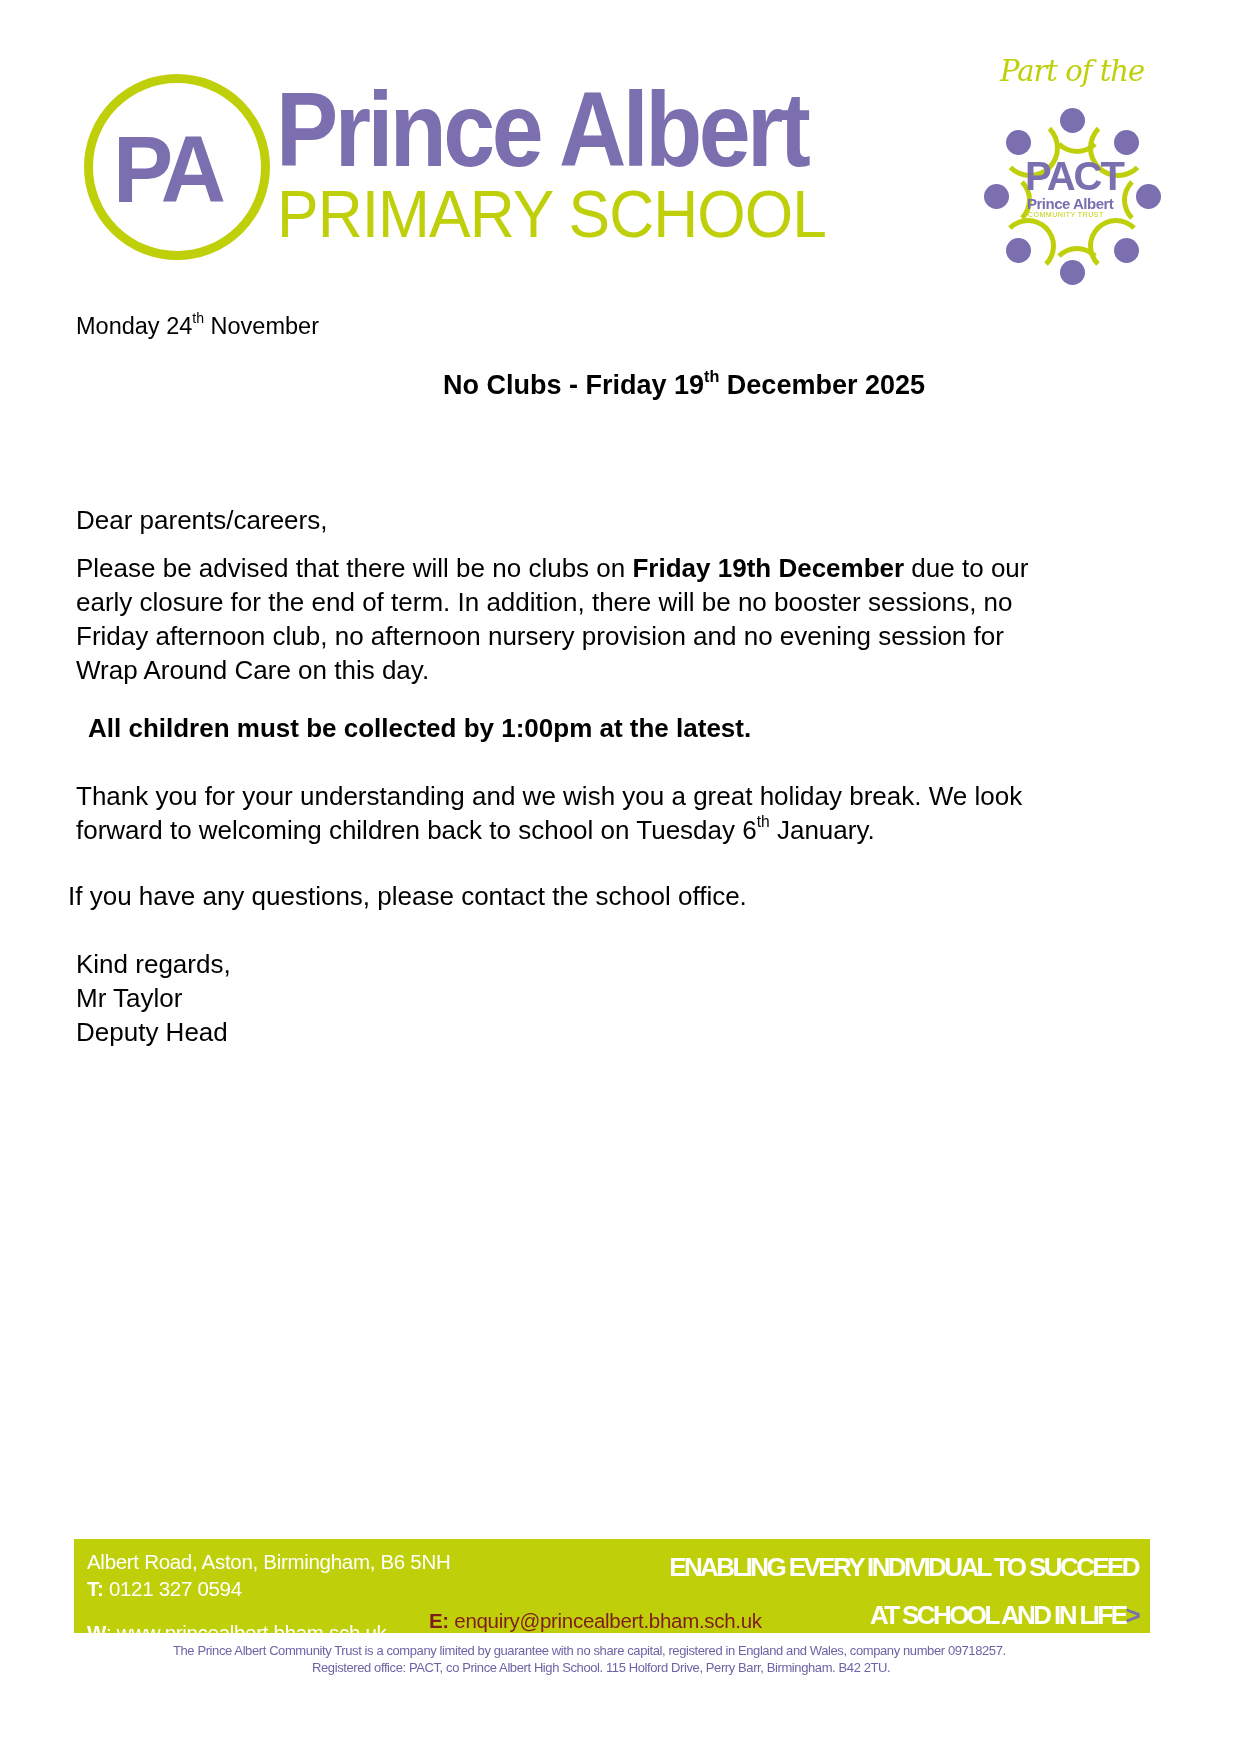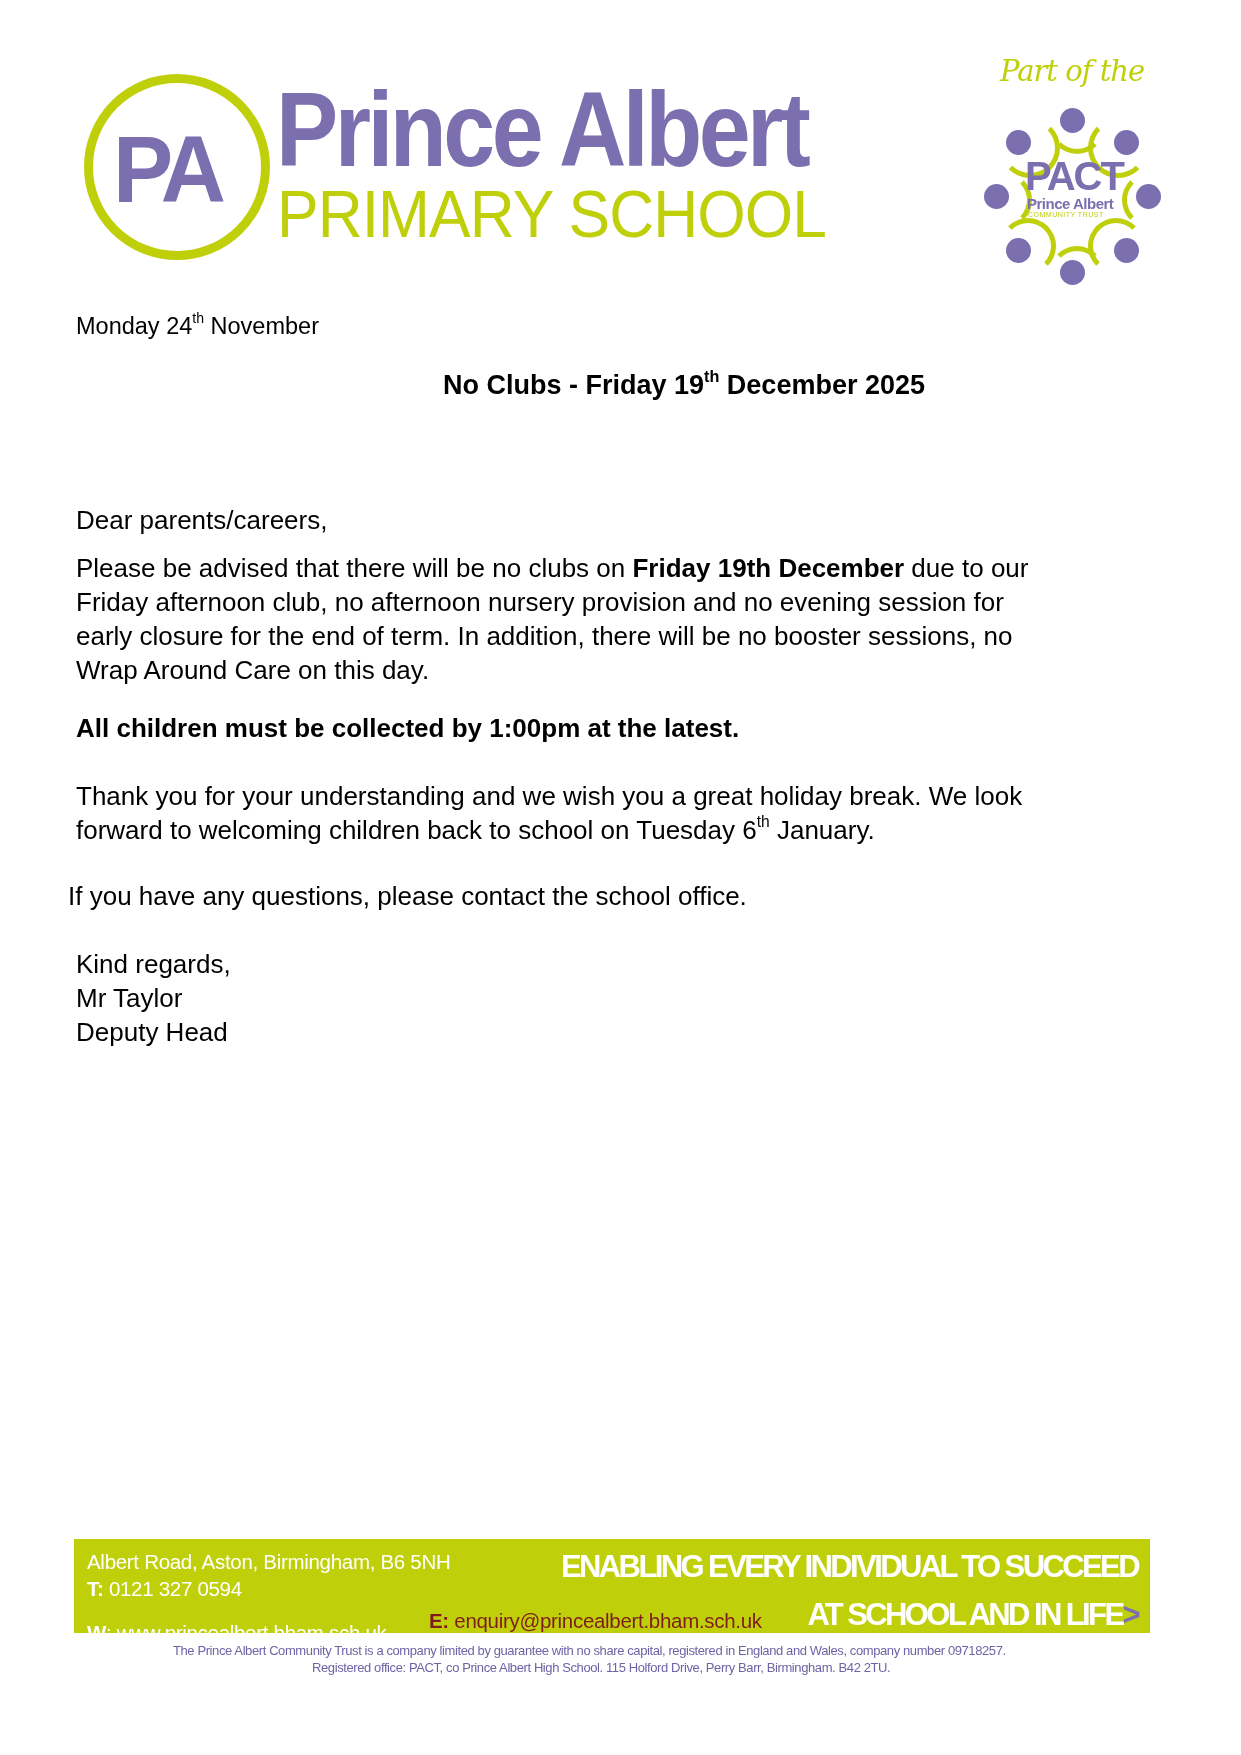--- a/index.html
+++ b/index.html
@@ -22,33 +22,33 @@
   #pact-sub2 { position:absolute; left:48px; top:161px; font-size:7px; line-height:7px; color:#bfd00b; letter-spacing:0.5px; white-space:nowrap; }
 
   
   .body-text { font-size:26px; line-height:34px; }
   sup { font-size:60%; line-height:0; vertical-align:super; position:relative; top:-2px;margin-top:24px; }
   #letter-date { left:76px; top:313px; font-size:23.5px; line-height:26px; }
   #letter-title { left:0; width:1368px; top:369px; text-align:center; font-size:27px; font-weight:bold; line-height:32px; }
   #salutation { left:76px; top:459px;margin-top:44px; }
   #para1 { left:76px; top:551px; width:1080px; white-space:normal; }
   #para1 .ln { display:block; white-space:nowrap; }
-  #para2 { left:76px; top:711px; font-weight:bold;text-align:right; }
+  #para2 { left:88px; top:711px; font-weight:bold;text-align:right; }
   #para3 { left:76px; top:779px; }
   #para3 .ln { display:block; }
   #para4 { left:68px; top:879px; }
   #signoff { left:76px; top:947px; }
   #signoff .ln { display:block; }
 
   
   #footer-bar { position:absolute; left:74px; top:1539px; width:1076px; height:94px; background:#bfd00b; }
   .foot-line { position:absolute; left:13px; font-size:20.5px; line-height:22px; color:#ffffff; white-space:nowrap; letter-spacing:-0.3px; }
   .foot-line b { font-weight:bold; }
   #foot-email { position:absolute; left:355px; top:71px; font-size:20.5px; line-height:22px; color:#7f1d1d; white-space:nowrap; letter-spacing:-0.3px; }
-  .slogan { position:absolute; right:12px; font-weight:bold; font-size:31px; line-height:32px; color:#ffffff; white-space:nowrap; letter-spacing:-2.6px; }
+  .slogan { position:absolute; right:12px; font-weight:bold; font-size:26px; line-height:32px; color:#ffffff; white-space:nowrap; letter-spacing:-2.6px; }
   #slogan-arrow { color:#7b6fb0; }
   .fine { position:absolute; font-size:13px; line-height:16px; color:#6f63a6; white-space:nowrap; letter-spacing:-0.4px; }
 </style>
 </head>
 <body>
 
 <div>
   <div id="pa-circle"></div>
   <div id="pa-initials">PA</div>
   <div id="school-name">Prince Albert</div>
@@ -83,22 +83,22 @@
 </div>
 
 <div id="letter-date" class="abs"><span>Monday 24</span><sup>th</sup><span> November</span></div>
 
 <div id="letter-title" class="abs"><span>No Clubs - Friday 19</span><sup>th</sup><span> December 2025</span></div>
 
 <div id="salutation" class="abs body-text">Dear parents/careers,</div>
 
 <div id="para1" class="abs body-text">
   <span class="ln"><span>Please be advised that there will be no clubs on </span><b>Friday 19th December</b><span> due to our</span></span>
+  <span class="ln">early closure for the end of term. In addition, there will be no booster sessions, no</span>
   <span class="ln">Friday afternoon club, no afternoon nursery provision and no evening session for</span>
-  <span class="ln">early closure for the end of term. In addition, there will be no booster sessions, no</span>
   <span class="ln">Wrap Around Care on this day.</span>
 </div>
 
 <div id="para2" class="abs body-text">All children must be collected by 1:00pm at the latest.</div>
 
 <div id="para3" class="abs body-text">
   <span class="ln">Thank you for your understanding and we wish you a great holiday break. We look</span>
   <span class="ln"><span>forward to welcoming children back to school on Tuesday 6</span><sup>th</sup><span> January.</span></span>
 </div>
 

